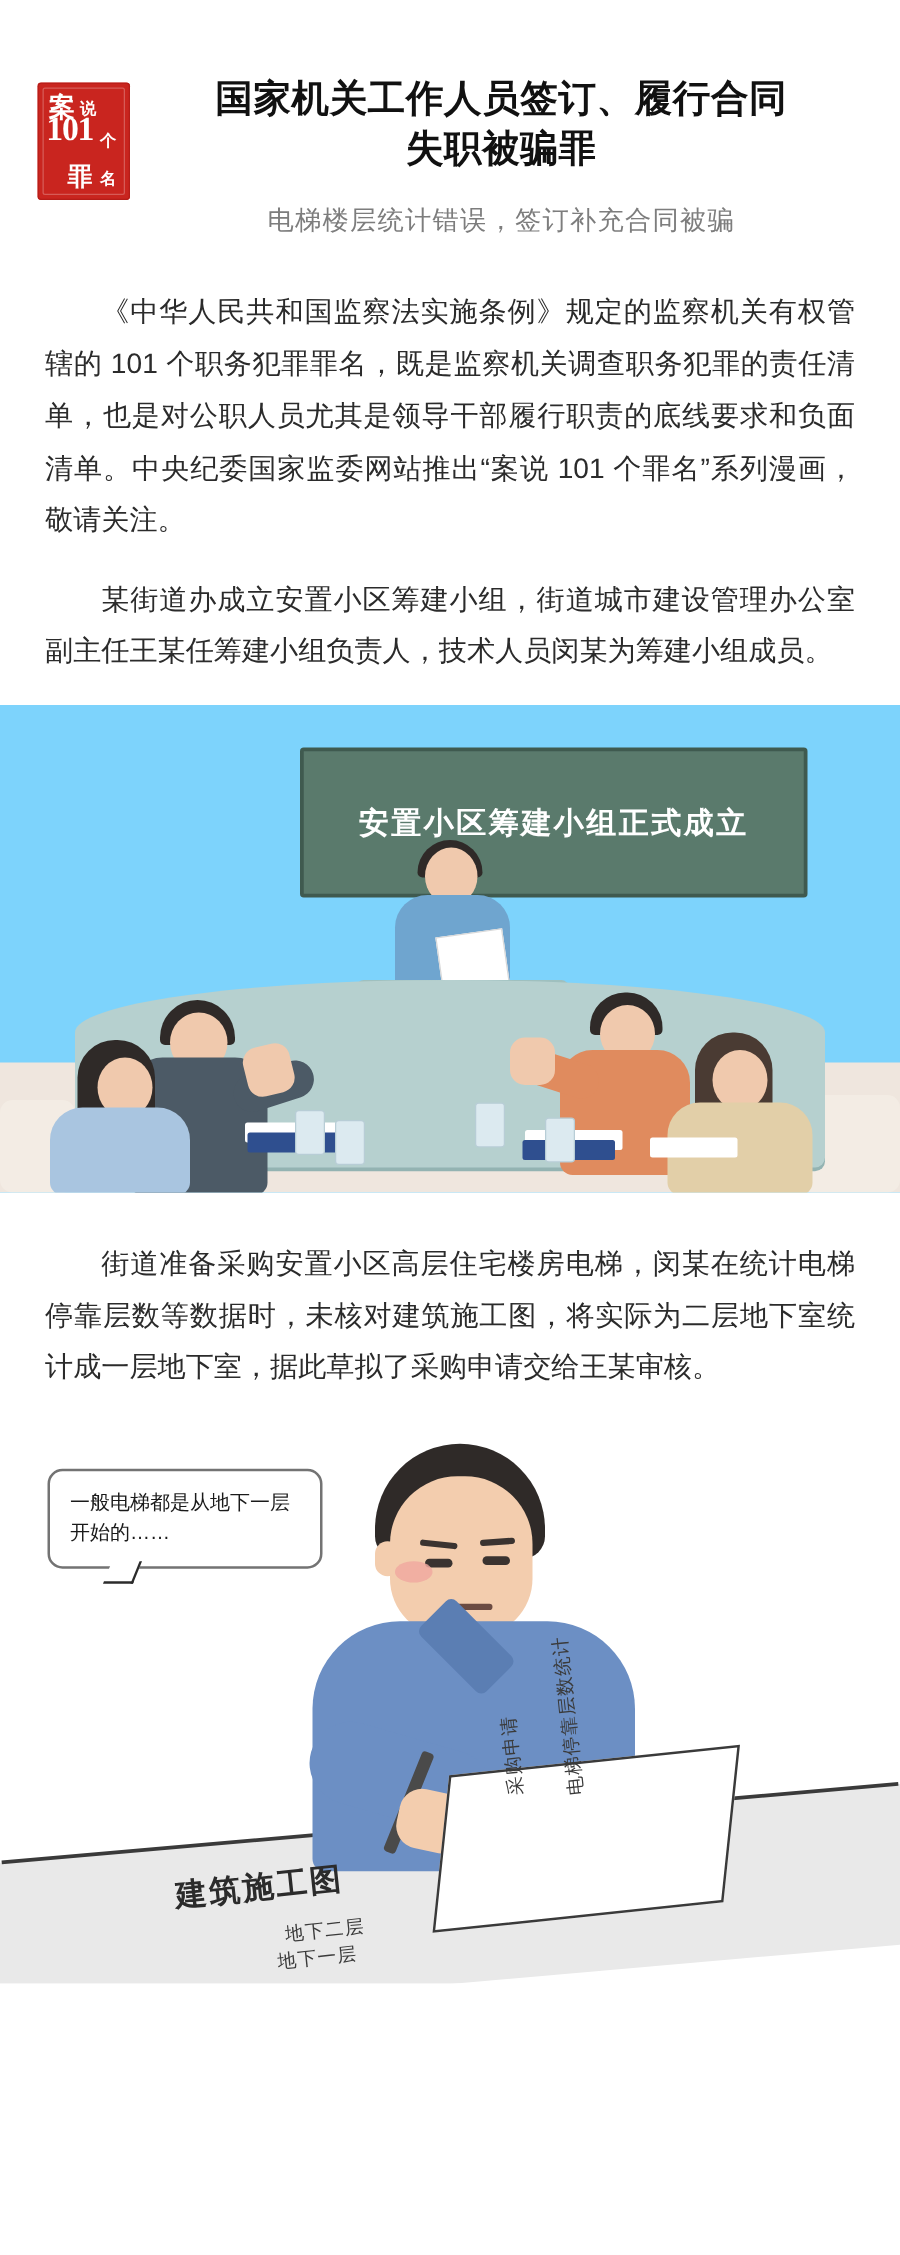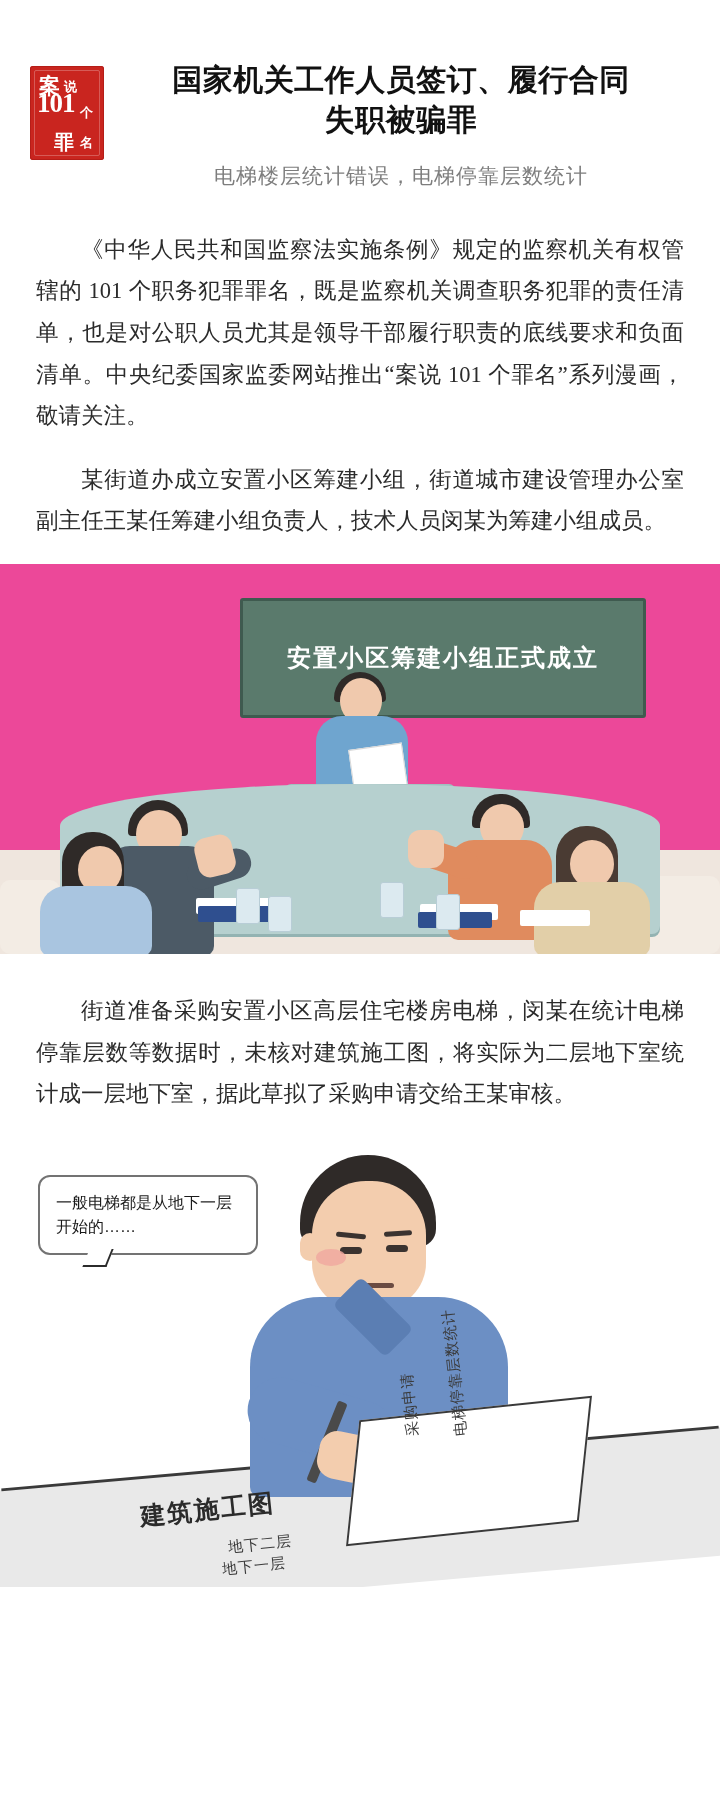--- a/index.html
+++ b/index.html
@@ -80,41 +80,41 @@
     letter-spacing: 1px;
     line-height: 1.5;
   }
 
   
   .body-text {
     padding: 0 36px;
     margin-top: 36px;
   }
   .para {
-    font-family: Liberation Serif, serif;
+    font-family: Liberation Sans, sans-serif;
     font-size: 22.5px;
     line-height: 1.85;
     color: #2b2b2b;
     text-indent: 2em;
     text-align: justify;
     margin: 0 0 22px 0;
   }
   .para.second {
     margin-top: 16px;
   }
 
   
   .illus {
     position: relative;
     width: 720px;
     overflow: hidden;
   }
   .meeting {
     height: 390px;
-    background: #ec4899;
+    background: #7dd3fc;
   }
   .m-wallbottom {
     position: absolute;
     left: 0; right: 0; bottom: 0;
     height: 104px;
     background: #efe6de;
   }
   .m-board {
     position: absolute;
     left: 240px;
@@ -395,21 +395,21 @@
         <span class="seal-c4">个</span>
         <span class="seal-c5">罪</span>
         <span class="seal-c6">名</span>
       </div>
     </div>
     <div class="title-block">
       <div class="title">
         <div>国家机关工作人员签订、履行合同</div>
         <div>失职被骗罪</div>
       </div>
-      <div class="subtitle">电梯楼层统计错误，电梯停靠层数统计</div>
+      <div class="subtitle">电梯楼层统计错误，签订补充合同被骗</div>
     </div>
   </div>
 
   <div class="body-text">
     <p class="para">《中华人民共和国监察法实施条例》规定的监察机关有权管辖的 101 个职务犯罪罪名，既是监察机关调查职务犯罪的责任清单，也是对公职人员尤其是领导干部履行职责的底线要求和负面清单。中央纪委国家监委网站推出“案说 101 个罪名”系列漫画，敬请关注。</p>
     <p class="para second">某街道办成立安置小区筹建小组，街道城市建设管理办公室副主任王某任筹建小组负责人，技术人员闵某为筹建小组成员。</p>
   </div>
 
   <div class="illus meeting">
     <div class="m-wallbottom"></div>

